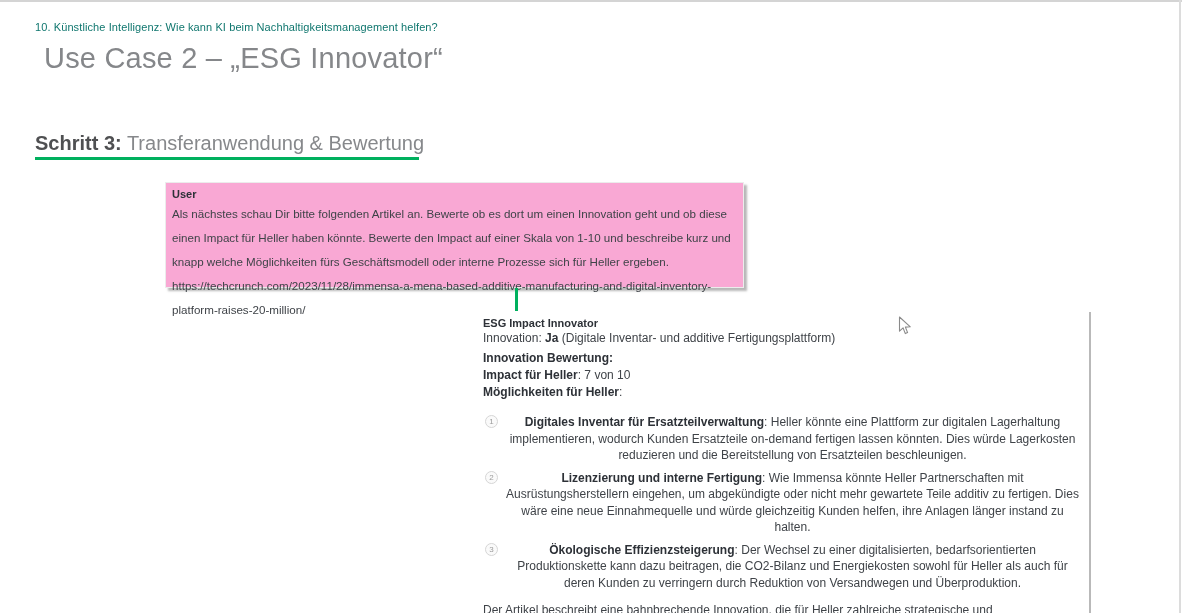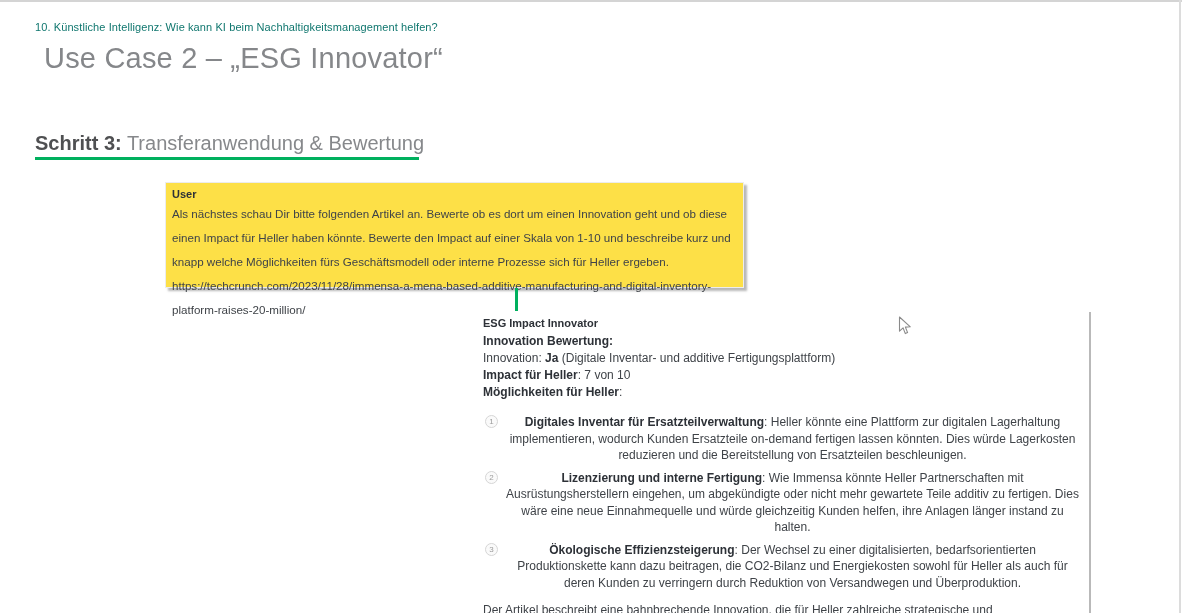--- a/index.html
+++ b/index.html
@@ -28,21 +28,21 @@
   }
   .section-heading .label { font-weight:bold; color:#4f5052; }
   .section-underline {
     position:absolute; left:35px; top:157px;
     width:384px; height:3px; background:#00b05e;
   }
 
   .user-box {
     position:absolute; left:165px; top:182px;
     width:579px; height:106px;
-    background:#fde047;
+    background:#f9a8d4;
     border:1px solid #ececec;
     box-shadow:3px 3px 2px rgba(125,125,125,0.55);
     padding:4px 10px 6px 6px;
   }
   .user-box .sender { font-size:11px; font-weight:bold; color:#2d3137; line-height:15px; }
   .user-box .msg { font-size:11.6px; line-height:24px; color:#3f4348; }
   .user-box .url { display:block; color:#3f4348; text-decoration:none; overflow-wrap:anywhere; }
 
   .connector {
     position:absolute; left:515px; top:288px;
@@ -91,22 +91,22 @@
 
 <div class="user-box">
   <div class="sender">User</div>
   <div class="msg"><span>Als nächstes schau Dir bitte folgenden Artikel an. Bewerte ob es dort um einen Innovation geht und ob diese einen Impact für Heller haben könnte. Bewerte den Impact auf einer Skala von 1-10 und beschreibe kurz und knapp welche Möglichkeiten fürs Geschäftsmodell oder interne Prozesse sich für Heller ergeben.</span><a class="url" href="#">https://techcrunch.com/2023/11/28/immensa-a-mena-based-additive-manufacturing-and-digital-inventory-platform-raises-20-million/</a></div>
 </div>
 
 <div class="connector"></div>
 
 <div class="assistant">
   <div class="sender">ESG Impact Innovator</div>
+  <div class="line"><span>Innovation: </span><b>Ja</b><span> (Digitale Inventar- und additive Fertigungsplattform)</span></div>
   <div class="line heading">Innovation Bewertung:</div>
-  <div class="line"><span>Innovation: </span><b>Ja</b><span> (Digitale Inventar- und additive Fertigungsplattform)</span></div>
   <div class="line"><b>Impact für Heller</b><span>: 7 von 10</span></div>
   <div class="line"><b>Möglichkeiten für Heller</b><span>:</span></div>
 
   <div class="olist">
     <div class="item">
       <div class="badge">1</div>
       <div class="itext"><b>Digitales Inventar für Ersatzteilverwaltung</b><span>: Heller könnte eine Plattform zur digitalen Lagerhaltung implementieren, wodurch Kunden Ersatzteile on-demand fertigen lassen könnten. Dies würde Lagerkosten reduzieren und die Bereitstellung von Ersatzteilen beschleunigen.</span></div>
     </div>
     <div class="item">
       <div class="badge">2</div>

